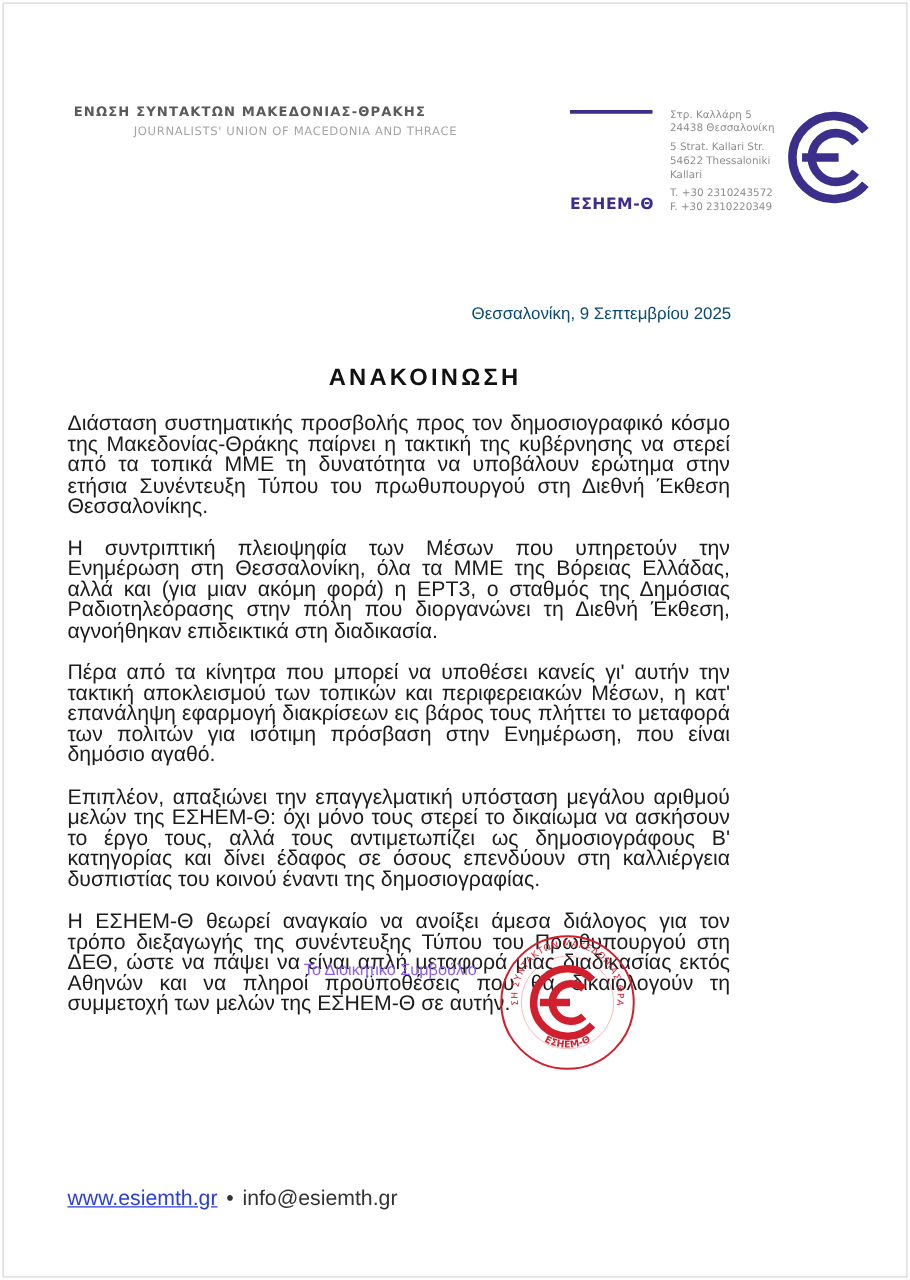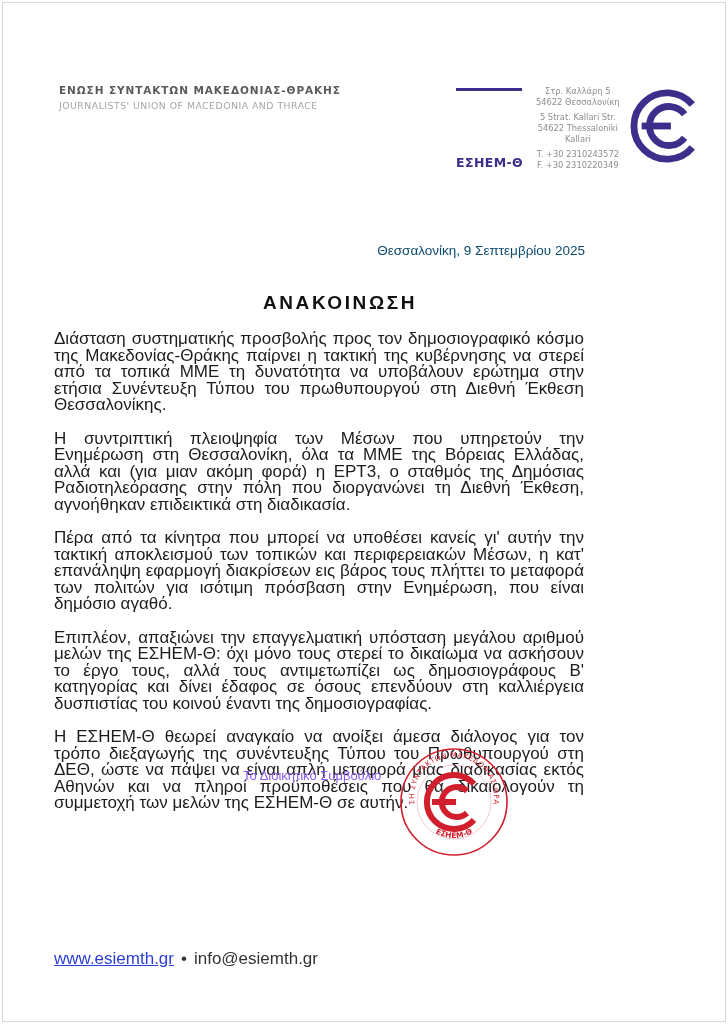--- a/index.html
+++ b/index.html
@@ -11,24 +11,24 @@
     position: relative;
     overflow: hidden;
   }
   .page-border {
     position: absolute; left: 2px; top: 2px; right: 2px; bottom: 2px;
     border: 1px solid #d8d8d8;
     pointer-events: none;
   }
   .org-names { position: absolute; left: 59px; top: 84px; }
   .org-gr { font-family: "DejaVu Sans", sans-serif; font-weight: bold; font-size: 10.5px; letter-spacing: 0.9px; color: #5a5a5a; }
-  .org-en { font-family: "DejaVu Sans", sans-serif; font-size: 9.3px; letter-spacing: 0.5px; color: #a5a5a5; margin-top: 4px; }
+  .org-en { font-family: "DejaVu Sans", sans-serif; font-size: 9.3px; letter-spacing: 0.5px; color: #a5a5a5; margin-top: 4px; margin-left: 48px; }
   .brand-rule { position: absolute; left: 456px; top: 88px; width: 66px; height: 3px; background: #3c2f8c; }
   .brand-abbr { position: absolute; left: 456px; top: 155px; font-family: "DejaVu Sans", sans-serif; font-weight: bold; font-size: 12.5px; color: #3c2f8c; letter-spacing: 0.4px; }
-  .address { position: absolute; left: 536px; top: 86px; font-family: "DejaVu Sans", sans-serif; font-size: 8.3px; color: #8e8e8e; line-height: 11px; text-align: center; }
+  .address { position: absolute; left: 536px; top: 86px; font-family: "DejaVu Sans", sans-serif; font-size: 8.3px; color: #8e8e8e; line-height: 11px; }
   .address .gap { height: 4px; }
   .logo { position: absolute; left: 628px; top: 86px; width: 78px; height: 80px; }
   .date { position: absolute; right: 143px; top: 243px; font-size: 13.5px; color: #0c4a6e; }
   .title { position: absolute; left: 0; width: 680px; text-align: center; top: 292px; font-weight: bold; font-size: 19px; letter-spacing: 2.6px; color: #111; }
   .body-text { position: absolute; left: 54px; width: 530px; top: 331px; }
   .body-text p { margin: 0 0 17px 0; font-size: 17px; line-height: 16.5px; text-align: justify; color: #1c1c1c; }
   .signature { position: absolute; left: 243px; top: 768px; font-size: 13px; color: #8b5cf6; }
   .stamp { position: absolute; left: 398px; top: 746px; width: 112px; height: 112px; }
   .footer { position: absolute; left: 54px; top: 949px; font-size: 17px; color: #333; }
   .footer a { color: #2b3fd6; text-decoration: underline; }
@@ -42,21 +42,21 @@
 <div class="org-names">
   <div class="org-gr">ΕΝΩΣΗ ΣΥΝΤΑΚΤΩΝ ΜΑΚΕΔΟΝΙΑΣ-ΘΡΑΚΗΣ</div>
   <div class="org-en">JOURNALISTS' UNION OF MACEDONIA AND THRACE</div>
 </div>
 
 <div class="brand-rule"></div>
 <div class="brand-abbr">ΕΣΗΕΜ-Θ</div>
 
 <div class="address">
   <div>Στρ. Καλλάρη 5</div>
-  <div>54622 Θεσσαλονίκη</div>
+  <div>24438 Θεσσαλονίκη</div>
   <div class="gap"></div>
   <div>5 Strat. Kallari Str.</div>
   <div>54622 Thessaloniki</div>
   <div>Kallari</div>
   <div class="gap"></div>
   <div>T. +30 2310243572</div>
   <div>F. +30 2310220349</div>
 </div>
 
 <svg class="logo" viewBox="0 0 80 80">

